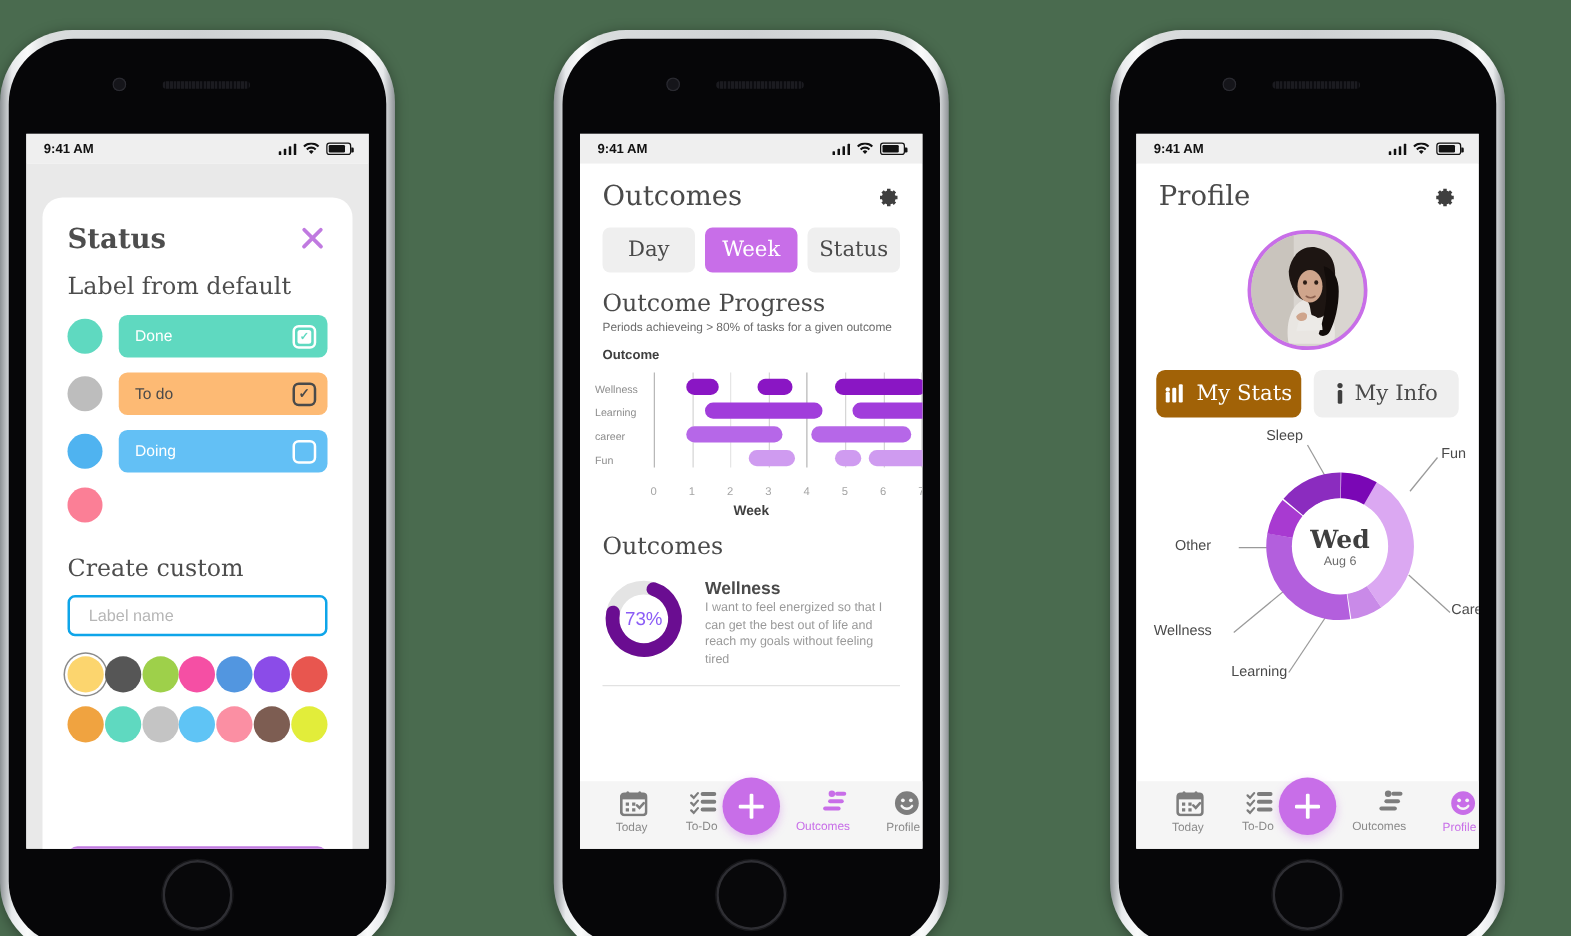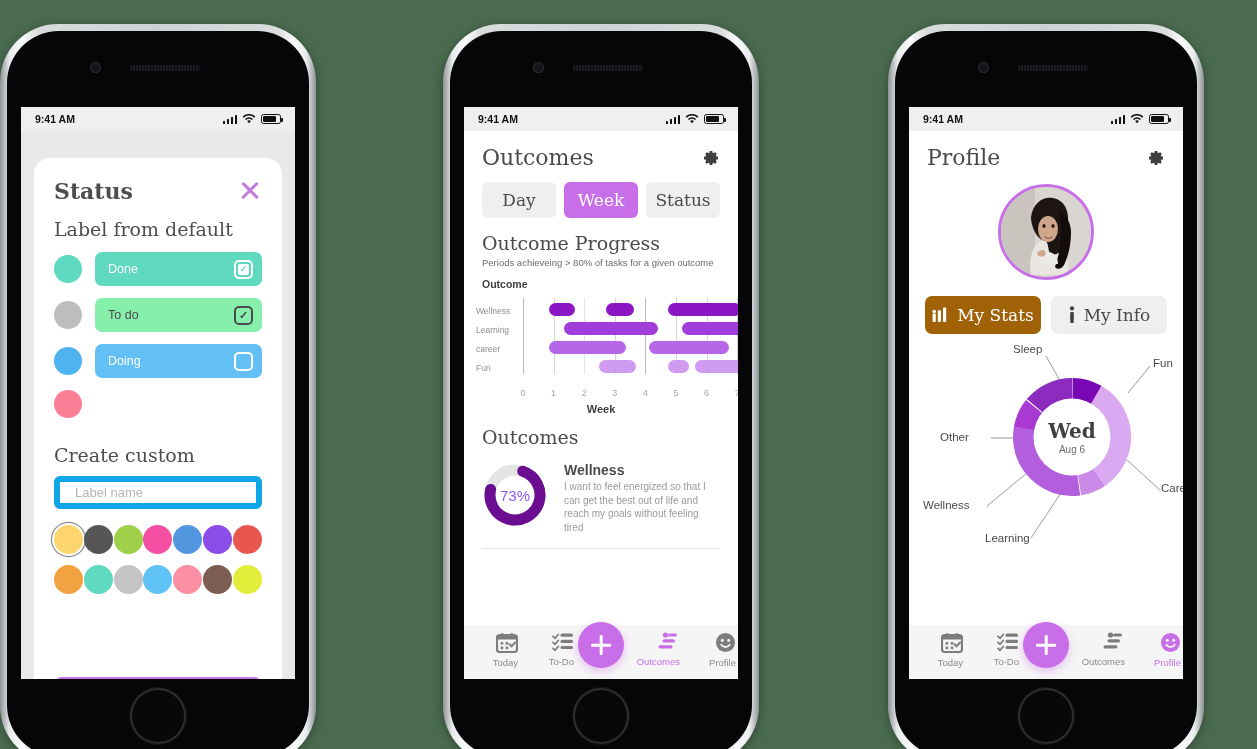--- a/index.html
+++ b/index.html
@@ -85,21 +85,21 @@
   .pill {
     flex:1; height: 34px; border-radius: 7px; display:flex; align-items:center;
     justify-content:space-between; padding: 0 9px 0 13px; font-size: 12.5px;
   }
   .cbox { width:19px; height:19px; border-radius:5px; border:2px solid #fff; display:flex; align-items:center; justify-content:center; }
   .cbox.dark { border-color:#4a4a4a; }
   .cbox span { font-size:12px; line-height:1; font-weight:bold; }
 
   .create-title { font-size: 19px; color:#4d4d4d; margin-top: 26px; font-family:"DejaVu Serif", serif; }
   .label-input {
-    margin-top:10px; height:33px; border:6px solid #0ea5e9; border-radius:6px;
+    margin-top:10px; height:33px; border:2px solid #0ea5e9; border-radius:6px;
     display:flex; align-items:center; padding:0 15px; font-size:13px; color:#b6b6b6;
   }
   .swatches { margin-top: 16px; display:flex; flex-direction:column; gap:11px; }
   .swrow { display:flex; justify-content:space-between; }
   .sw { width:29px; height:29px; border-radius:50%; }
   .sw.sel { box-shadow: 0 0 0 2px #fff, 0 0 0 3.2px #8a8a8a; }
   .save-btn {
     position:absolute; left:20px; right:20px; bottom:-18px; height:40px;
     border-radius:8px; background:#c07ae0;
   }
@@ -220,21 +220,21 @@
             <span class="pill" style="background:#5fd9c0;color:#fff">
               <span>Done</span>
               <span class="cbox">
                   <span style="color:#5fd9c0;background:#fff;border-radius:2px;width:11px;height:11px;display:flex;align-items:center;justify-content:center;font-size:9px">✓</span>
                 </span>
             </span>
           </div>
 
           <div class="status-row">
             <span class="dot" style="background:#bdbdbd"></span>
-            <span class="pill" style="background:#86efac;color:#4a4a4a">
+            <span class="pill" style="background:#fdba74;color:#4a4a4a">
               <span>To do</span>
               <span class="cbox dark">
                   <span style="color:#4a4a4a;font-size:11px">✓</span>
                 </span>
             </span>
           </div>
 
           <div class="status-row">
             <span class="dot" style="background:#4fb3f0"></span>
             <span class="pill" style="background:#63c0f5;color:#fff">

